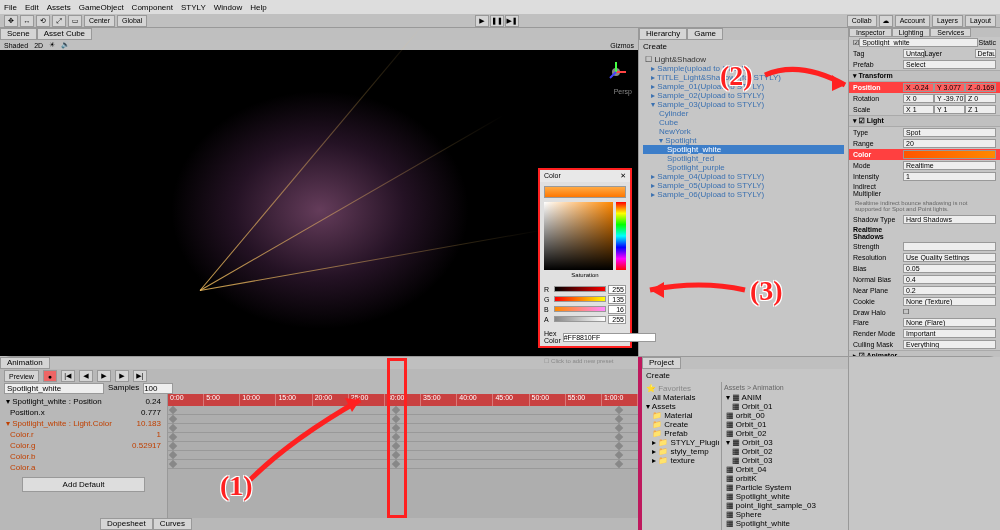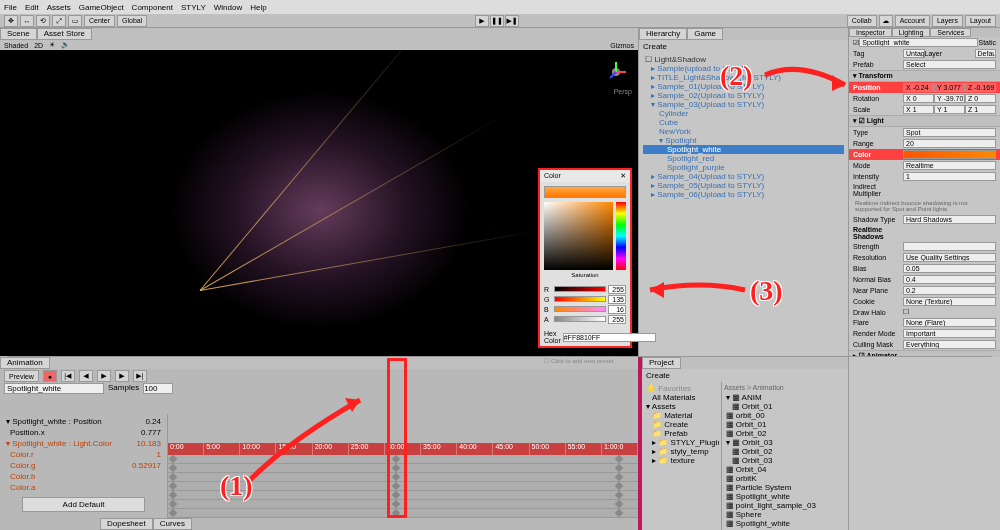--- a/index.html
+++ b/index.html
@@ -45,21 +45,21 @@
 .insp-header { background: #c0c0c0; font-weight: bold; padding: 1px 4px; border-top: 1px solid #aaa; border-bottom: 1px solid #aaa; }
 .color-field { background: linear-gradient(to right, #ff5500, #ff8800) !important; }
 .highlight-row { background: #ff4040; }
 .highlight-row label { color: #fff; font-weight: bold; }
 
 
 .bottom { display: flex; height: 174px; border-top: 1px solid #999; border-radius: 11px; }
 .anim-panel { width: 638px; background: #b8b8b8; display: flex; flex-direction: column; }
 .anim-tabs { height: 12px; display: flex; background: #bfbfbf; }
 .anim-ctrl { height: 14px; display: flex; align-items: center; padding: 0 4px; gap: 4px; font-size: 8px; }
-.anim-body { flex: 1; display: flex; align-items: flex-end; }
+.anim-body { flex: 1; display: flex; }
 .anim-props { width: 168px; background: #b8b8b8; border-right: 1px solid #999; font-size: 8px; padding: 2px; }
 .anim-props .prop { padding: 1px 4px; display: flex; justify-content: space-between; }
 .timeline { flex: 1; background: #aeaeae; position: relative; }
 .timeline-ruler { height: 12px; background: #c94040; display: flex; font-size: 7px; color: #fff; }
 .timeline-ruler span { flex: 1; border-right: 1px solid rgba(255,255,255,0.3); padding-left: 2px; }
 .keyframe-row { height: 9px; border-bottom: 1px solid #999; position: relative; }
 .kf { position: absolute; width: 6px; height: 6px; background: #888; transform: rotate(45deg); top: 1px; }
 .dopesheet-tabs { height: 12px; display: flex; font-size: 8px; }
 
 
@@ -133,21 +133,21 @@
     <span class="tb-btn wide">Layers</span>
     <span class="tb-btn wide">Layout</span>
   </div>
 </div>
 
 <div class="main">
 
   <div class="scene-area">
     <div class="scene-tabs">
       <div class="scene-tab">Scene</div>
-      <div class="scene-tab">Asset Store</div>
+      <div class="scene-tab">Asset Cube</div>
     </div>
     <div class="scene-ctrl">
       <span>Shaded</span>
       <span>2D</span>
       <span>☀</span>
       <span>🔊</span>
       <span style="margin-left:auto">Gizmos</span>
     </div>
     <div class="scene-viewport">
       <div class="viewport-img">

